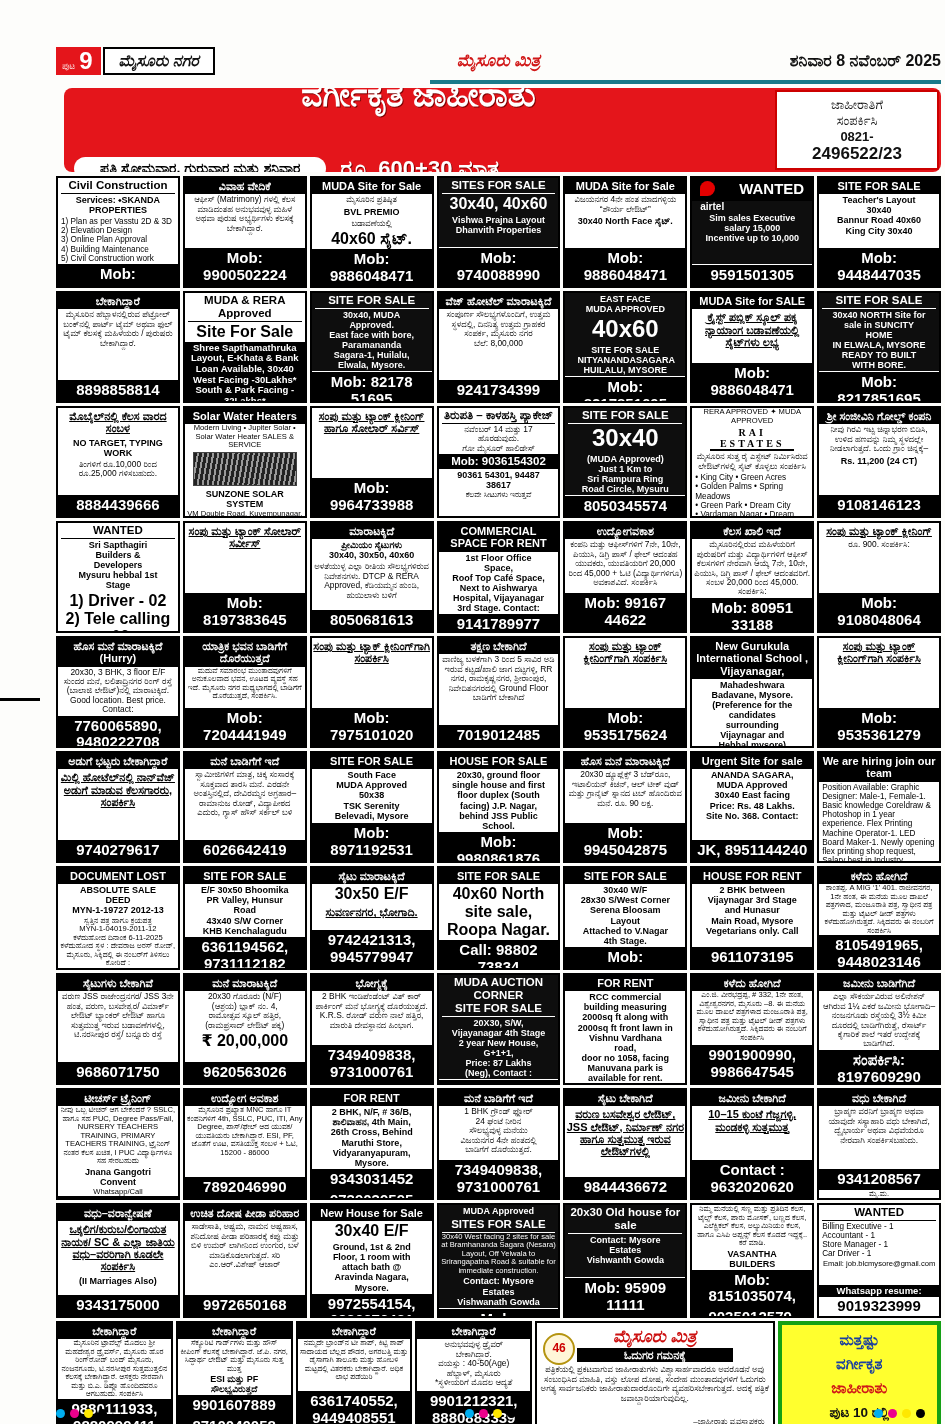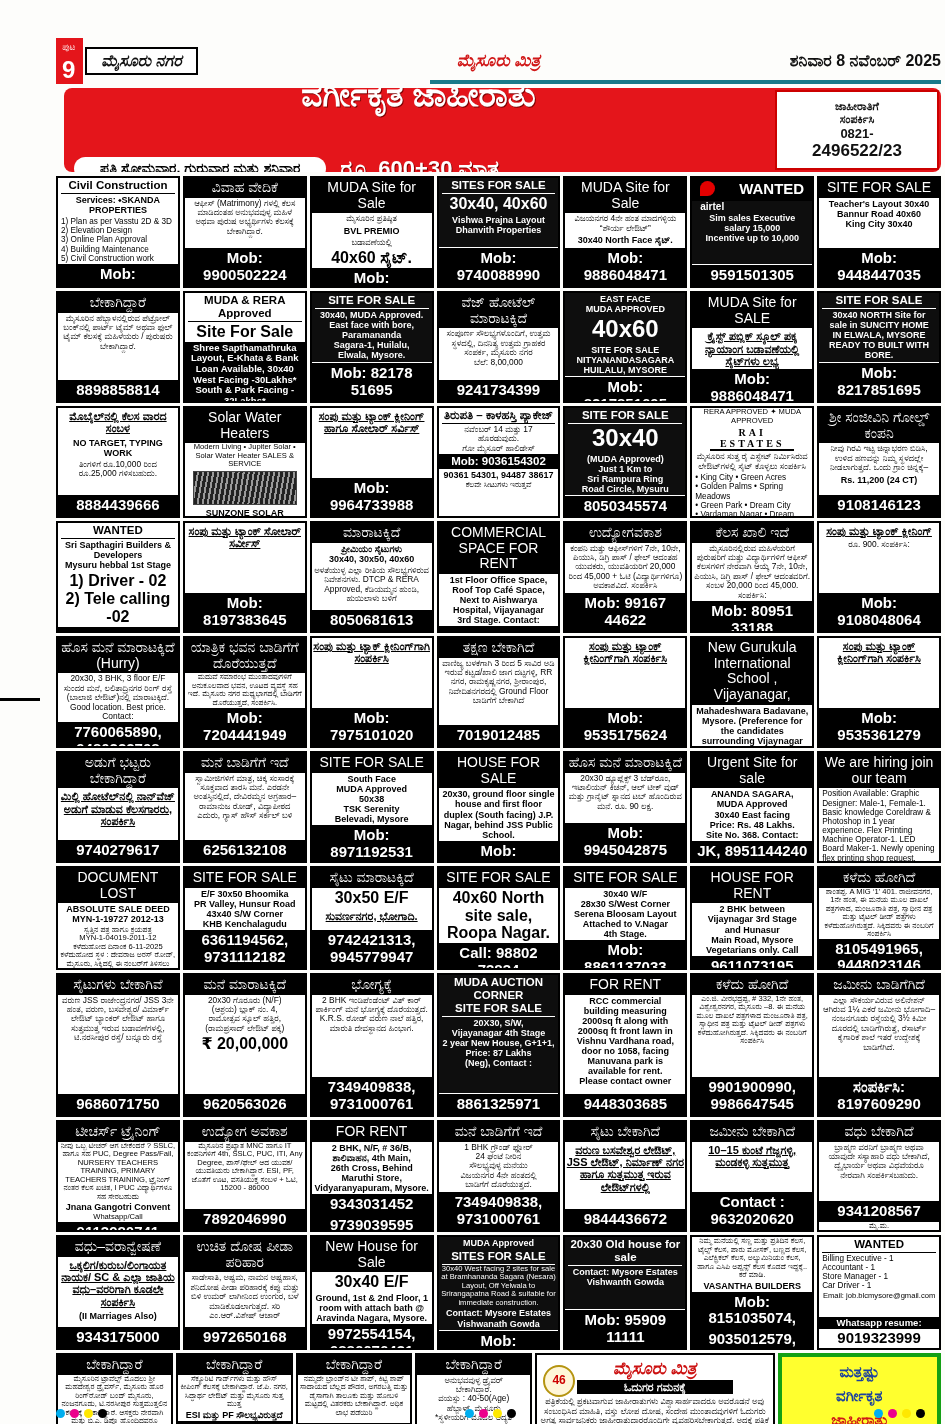--- a/index.html
+++ b/index.html
@@ -1,51 +1,51 @@
 <!DOCTYPE html>
 <html><head>
 <meta charset="utf-8">
 <style>
   html,body{margin:0;padding:0;background:#e8e8e4;}
   .page{position:relative;width:945px;height:1424px;background:#fdfdfb;margin:0 auto;overflow:hidden;
         font-family:"Liberation Sans","DejaVu Sans",sans-serif;color:#111;}
   
   .top{position:relative;display:flex;align-items:center;height:34px;margin:44px 4px 0 56px;}
-  .pageno{display:flex;align-items:flex-end;background:#e4151b;color:#fff;padding:2px 8px 2px 6px;gap:4px;flex-direction:column;}
+  .pageno{display:flex;align-items:flex-end;background:#e4151b;color:#fff;padding:2px 8px 2px 6px;gap:4px;}
   .pglbl{font-size:9px;line-height:1.6;}
   .pgno{font-size:24px;font-weight:800;line-height:1;}
   .section{border:2px solid #000;background:#fff;font-weight:800;font-size:16px;padding:3px 14px;margin-left:2px;font-style:italic;}
   .masthead{position:absolute;left:50%;transform:translateX(-50%);color:#d11818;font-weight:800;font-size:17px;font-style:italic;}
   .date{margin-left:auto;font-weight:800;font-size:16px;}
   .rule{height:4px;background:#1b7a8a;margin:2px 4px 4px 430px;}
   
   .banner{display:flex;background:#e4151b;border-radius:8px;margin:2px 4px 4px 64px;height:84px;overflow:hidden;}
   .bn-left{flex:1;display:flex;flex-direction:column;justify-content:center;padding:16px 10px;gap:40px;}
   .bn-title{color:#fff;font-weight:800;font-size:33px;text-align:center;line-height:1.05;text-shadow:1px 1px 0 #7a0000;}
   .bn-row{display:flex;align-items:center;gap:14px;margin-top:3px;}
   .bn-pill{background:#fff;color:#000;font-weight:800;font-size:14px;border-radius:14px;padding:3px 26px;}
   .bn-price{color:#fff;font-weight:800;font-size:22px;text-shadow:1px 1px 0 #7a0000;}
   .bn-contact{width:160px;background:#fff;border:2px solid #c00;margin:2px;display:flex;flex-direction:column;
               align-items:center;justify-content:center;text-align:center;}
-  .bn-c1{font-weight:700;font-size:11px;white-space:pre-line;}
+  .bn-c1{font-weight:400;font-size:13px;white-space:pre-line;}
   .bn-c2{font-weight:700;font-size:13px;}
   .bn-c3{font-weight:800;font-size:17px;}
   
   .grid{margin:4px 4px 0 56px;}
   .ad-row{display:grid;grid-template-columns:repeat(7,1fr);gap:3px;margin-bottom:3px;}
   .ad{position:relative;border:2px solid #000;background:#fff;color:#000;overflow:hidden;
       display:flex;flex-direction:column;text-align:center;line-height:1.12;}
   .ad div{white-space:pre-line;}
   .ad.dark{background:#0e0e0e;color:#fff;}
-  .b-title{background:#000;color:#fff;font-weight:400;font-size:14px;padding:2px 1px;}
+  .b-title{background:#000;color:#fff;font-weight:700;font-size:11px;padding:2px 1px;}
   .b-tlight{font-weight:800;font-size:11.5px;padding:1px;border-bottom:1px solid currentColor;margin:0 3px;}
   .b-big{font-weight:800;font-size:16px;padding:1px 0;}
   .b-big2{font-weight:800;font-size:24px;padding:1px 0;}
   .b-kbig{font-weight:800;font-size:11px;padding:2px 1px;flex:0 0 auto;text-decoration:underline;}
-  .b-bold{font-weight:700;font-size:9px;padding:1px 2px;}
+  .b-bold{font-weight:700;font-size:9px;padding:1px 12px;}
   .b-body{font-size:8.4px;padding:1px 2px;}
   .b-list{font-size:8.2px;text-align:left;padding:1px 3px;}
   .b-note{font-size:7.6px;padding:0 2px;}
   .b-inv{margin-top:auto;background:#000;color:#fff;font-weight:700;font-size:9.5px;padding:1px;}
   .b-phone{margin-top:auto;background:#000;color:#fff;font-weight:800;font-size:15px;padding:2px 0;}
   .b-phoneB{margin-top:auto;background:#000;color:#fff;font-weight:800;font-size:15px;padding:2px 0;}
   .b-phone + .b-phone,.b-phoneB + .b-phoneB,.b-inv + .b-phone{margin-top:0;}
   .b-phoneM{background:#000;color:#fff;font-weight:800;font-size:11.5px;padding:1px 0;}
   .b-plight{font-weight:800;font-size:15px;padding:1px 0;}
   .ad.dark .b-phone,.ad.dark .b-phoneB{border-top:1.5px solid #fff;}
@@ -342,21 +342,21 @@
       </div>
       <div class="ad-row" style="height: 112px;">
         <div class="ad">
           <div class="b-title">ಅಡುಗೆ ಭಟ್ಟರು ಬೇಕಾಗಿದ್ದಾರೆ</div>
           <div class="b-kbig">ಮಿಲ್ಲಿ ಹೋಟೆಲ್‌ನಲ್ಲಿ ನಾನ್‌ವೆಜ್ ಅಡುಗೆ ಮಾಡುವ ಕೆಲಸಗಾರರು, ಸಂಪರ್ಕಿಸಿ</div>
           <div class="b-phoneB">9740279617</div>
         </div>
         <div class="ad">
           <div class="b-title">ಮನೆ ಬಾಡಿಗೆಗೆ ಇದೆ</div>
           <div class="b-body">ಸ್ವಾಮೀಜಿಗಳಿಗೆ ಮಾತ್ರ, ಚಿಕ್ಕ ಸಂಸಾರಕ್ಕೆ ಸೂಕ್ತವಾದ ತಾರಸಿ ಮನೆ. ಎರಡನೇ ಅಂತಸ್ತಿನಲ್ಲಿದೆ, ದೇವಿರಮ್ಮನ ಅಗ್ರಹಾರ–ರಾಮಾನುಜ ರೋಡ್, ವಿದ್ಯಾಪೀಠದ ಎದುರು, ಗ್ಯಾಸ್ ಹೌಸ್ ಸರ್ಕಲ್ ಬಳಿ</div>
-          <div class="b-phoneB">6256132108</div>
+          <div class="b-phoneB">6026642419</div>
         </div>
         <div class="ad">
           <div class="b-title">SITE FOR SALE</div>
           <div class="b-bold">South Face
 MUDA Approved
 50x38
 TSK Serenity
 Belevadi, Mysore</div>
           <div class="b-phone">Mob: 8971192531</div>
         </div>
@@ -434,21 +434,21 @@
 Main Road, Mysore
 Vegetarians only. Call</div>
           <div class="b-phoneB">9611073195</div>
         </div>
         <div class="ad">
           <div class="b-title">ಕಳೆದು ಹೋಗಿದೆ</div>
           <div class="b-note">ಶಾಂತಪ್ಪ. A MIG ‘1’ 401. ರಾಜೀವನಗರ, 1ನೇ ಹಂತ, ಈ ಮನೆಯ ಮೂಲ ದಾಖಲೆ ಪತ್ರಗಳಾದ, ಮಂಜೂರಾತಿ ಪತ್ರ, ಸ್ವಾಧೀನ ಪತ್ರ ಮತ್ತು ಟೈಟಲ್ ಡೀಡ್ ಪತ್ರಗಳು ಕಳೆದುಹೋಗಿರುತ್ತದೆ. ಸಿಕ್ಕಿದವರು ಈ ನಂಬರಿಗೆ ಸಂಪರ್ಕಿಸಿ</div>
           <div class="b-phone">8105491965, 9448023146</div>
         </div>
       </div>
-      <div class="ad-row" style="height: 144px;">
+      <div class="ad-row" style="height: 112px;">
         <div class="ad">
           <div class="b-title">ಸೈಟುಗಳು ಬೇಕಾಗಿವೆ</div>
           <div class="b-body">ವರುಣ JSS ರಾಜೇಂದ್ರನಗರ/ JSS 3ನೇ ಹಂತ, ವರುಣ, ಬಸವೇಶ್ವರ/ ವಿಮಾರ್ಕ್ ಲೇಔಟ್ ಬ್ಯಾಂಕರ್ ಲೇಔಟ್ ಹಾಗೂ ಸುತ್ತಮುತ್ತ ಇರುವ ಬಡಾವಣೆಗಳಲ್ಲಿ, ಟಿ.ನರಸೀಪುರ ರಸ್ತೆ/ ಬನ್ನೂರು ರಸ್ತೆ</div>
           <div class="b-phoneB">9686071750</div>
         </div>
         <div class="ad">
           <div class="b-title">ಮನೆ ಮಾರಾಟಕ್ಕಿದೆ</div>
           <div class="b-body">20x30 ಗೊರೂರು (N/F)
 (ಆಶ್ರಯ) ಬ್ಲಾಕ್ ನಂ. 4,
 ರಾಮೋತ್ಸವ ಸ್ಕೂಲ್ ಹತ್ತಿರ,

